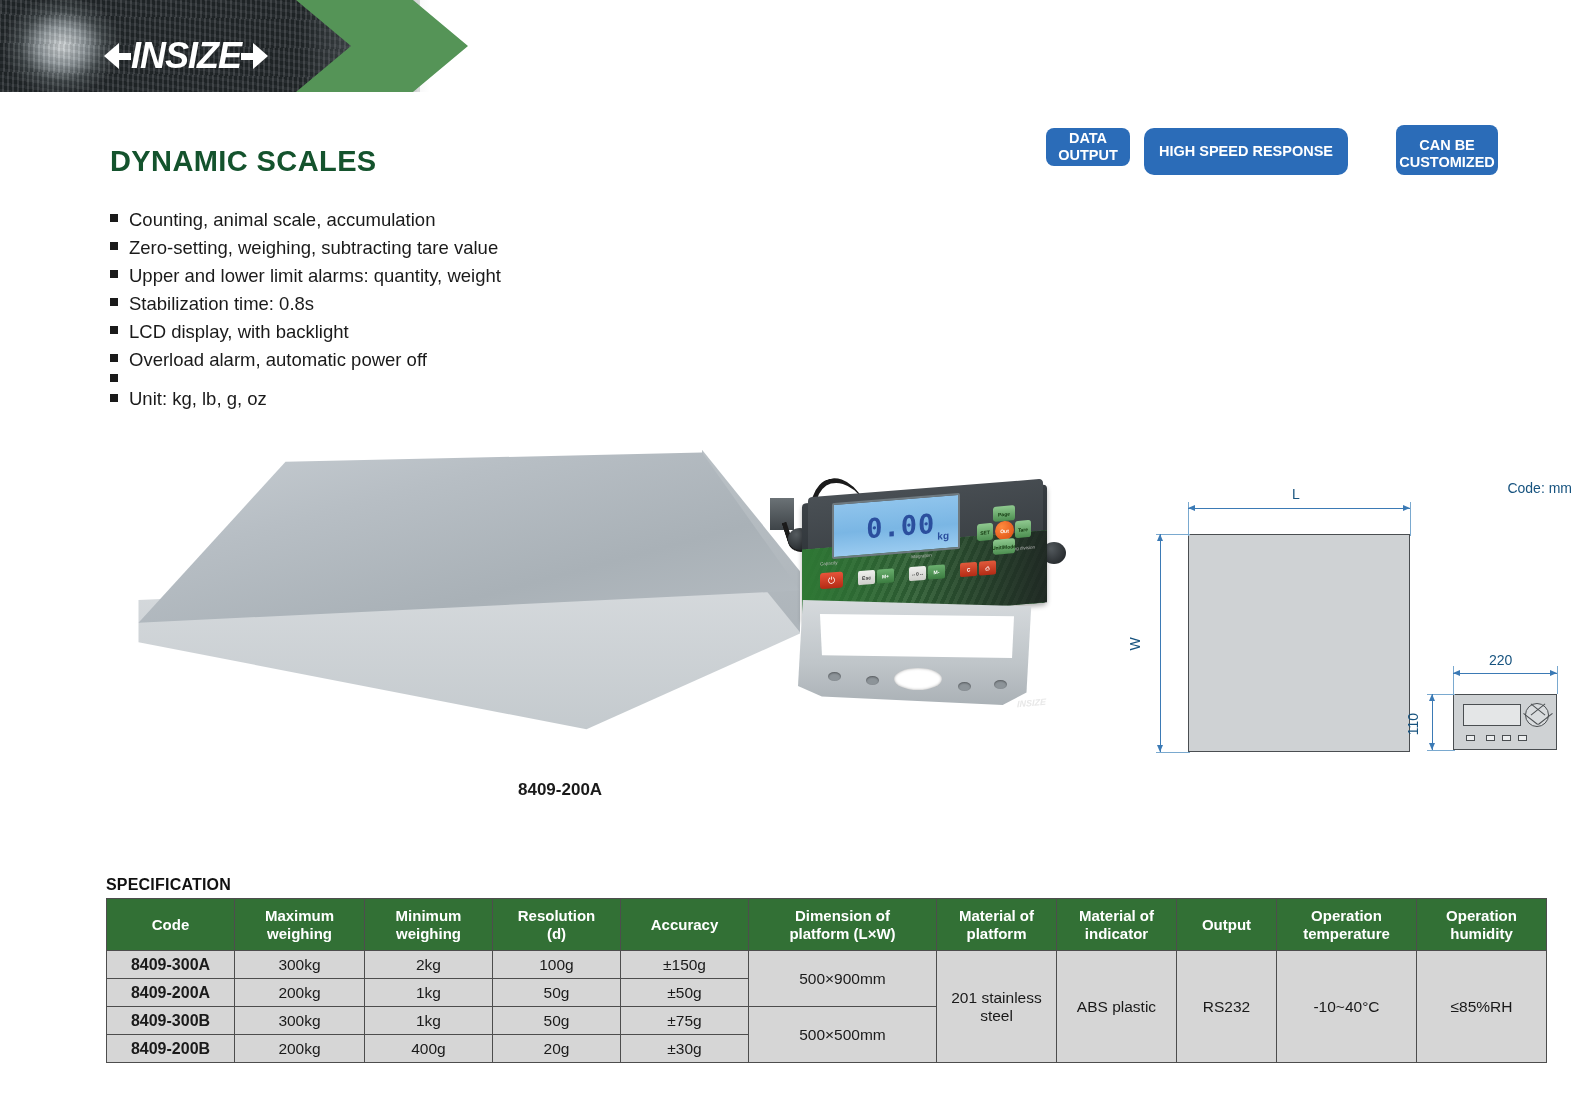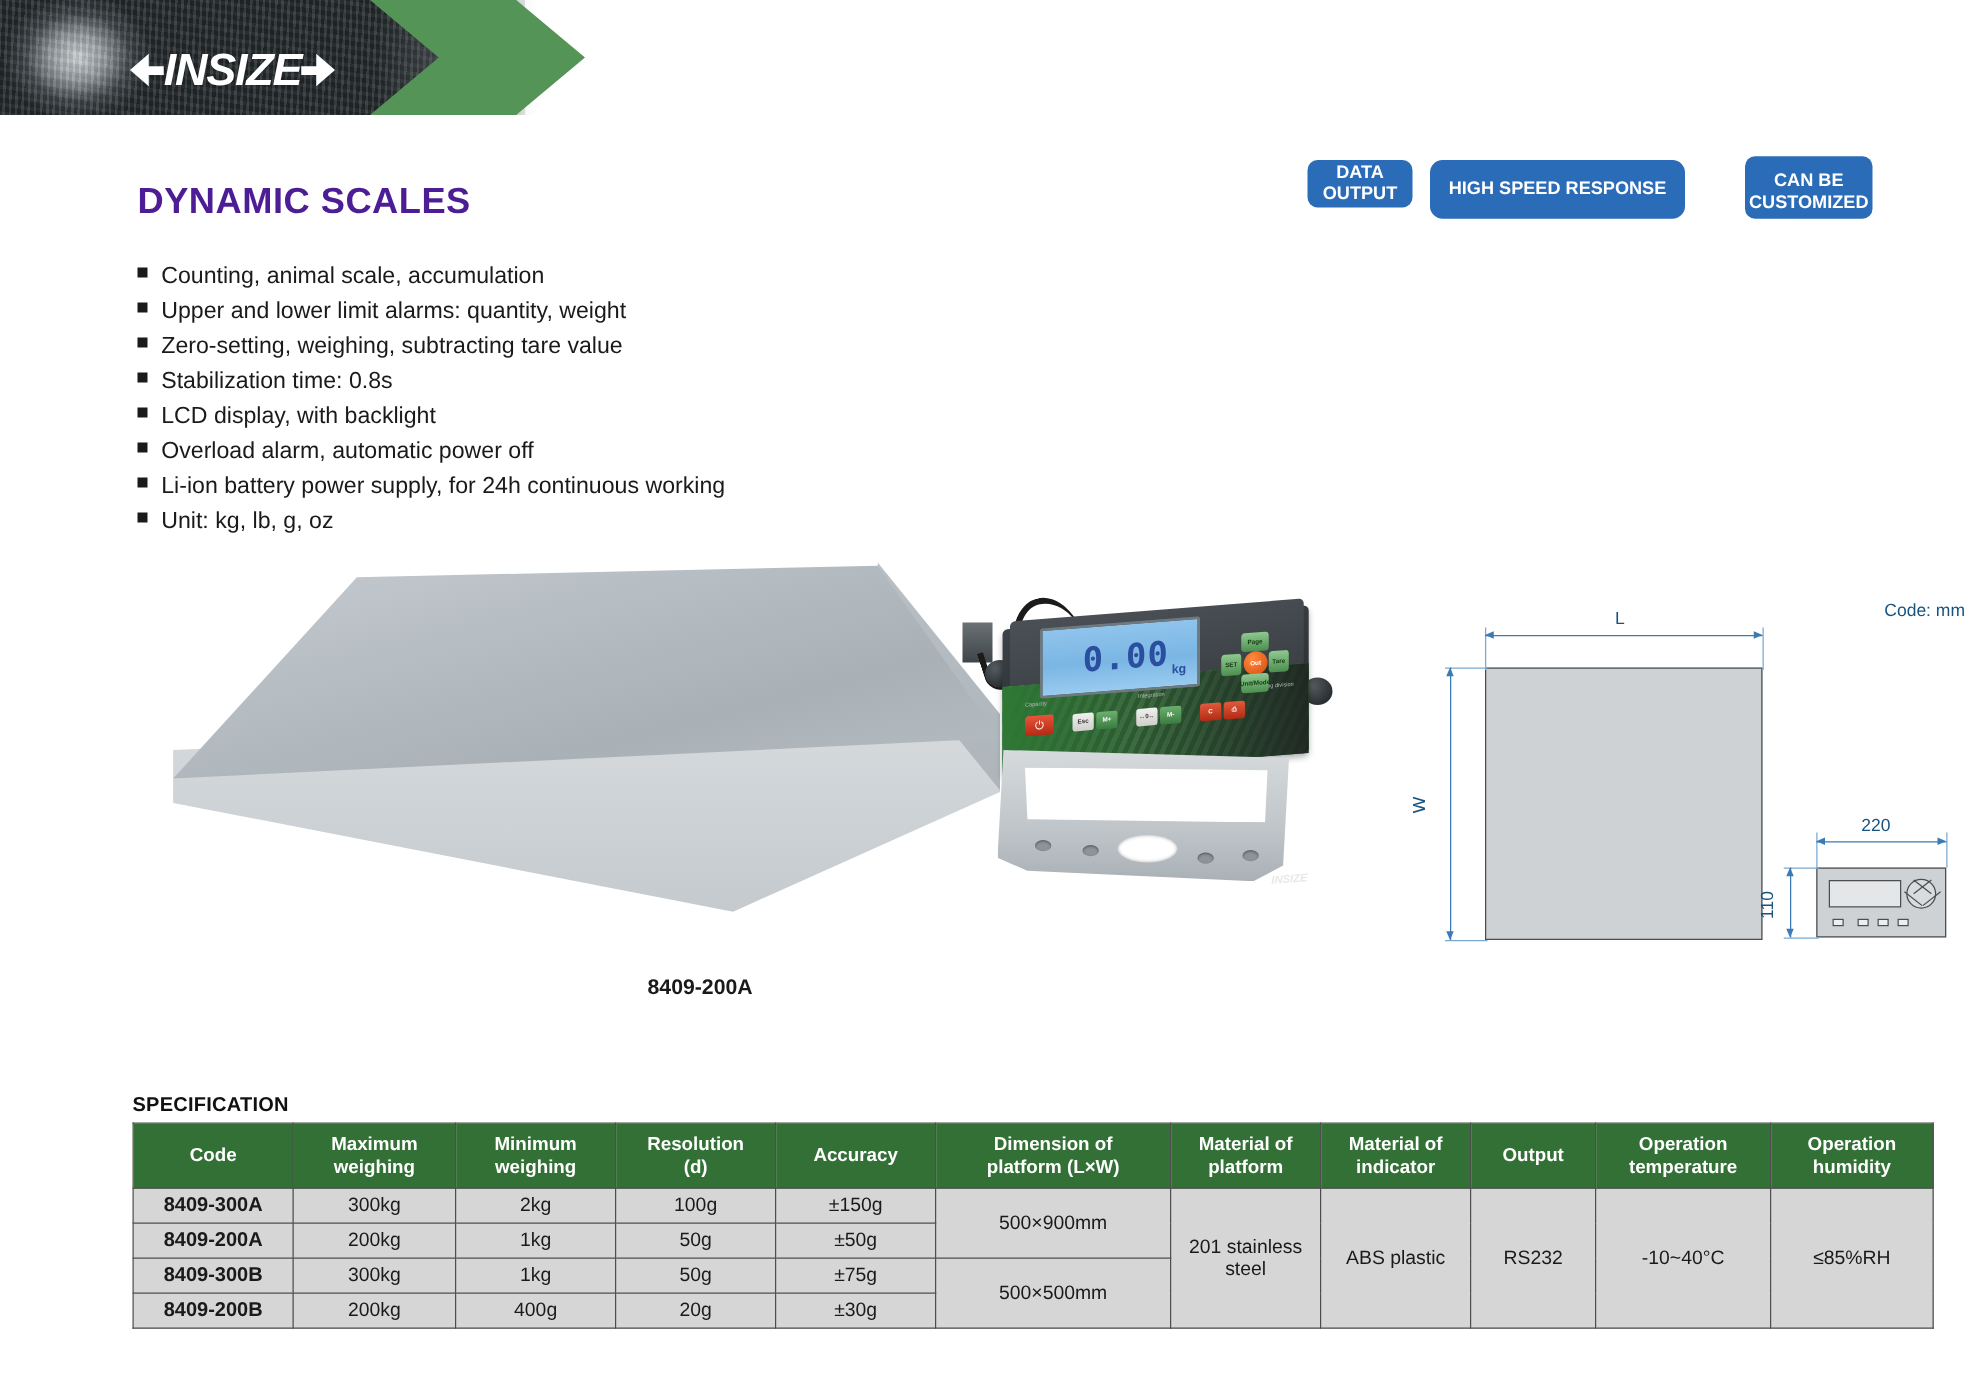--- a/index.html
+++ b/index.html
@@ -75,21 +75,21 @@
     border-left: 15px solid #ffffff;
     margin-left: -2px;
   }
   .logo-bar {
     width: 14px; height: 7px; background: #fff;
   }
 
   
   .page-title {
     position: absolute; left: 110px; top: 145px;
-    font-size: 29px; font-weight: bold; color: #4c1d95;
+    font-size: 29px; font-weight: bold; color: #14532d;
     letter-spacing: .4px;
   }
 
   
   .badge {
     position: absolute;
     background: #2b6cb8;
     color: #ffffff;
     border-radius: 8px;
     font-size: 14.5px; font-weight: bold;
@@ -408,41 +408,40 @@
     </span>
   </div>
 
   <div class="features" id="feature-list">
       <div class="feature-row">
         <span class="feature-bullet"></span>
         <span class="feature-text">Counting, animal scale, accumulation</span>
       </div>
       <div class="feature-row">
         <span class="feature-bullet"></span>
+        <span class="feature-text">Zero-setting, weighing, subtracting tare value</span>
+      </div>
+      <div class="feature-row">
+        <span class="feature-bullet"></span>
         <span class="feature-text">Upper and lower limit alarms: quantity, weight</span>
       </div>
       <div class="feature-row">
         <span class="feature-bullet"></span>
-        <span class="feature-text">Zero-setting, weighing, subtracting tare value</span>
-      </div>
-      <div class="feature-row">
-        <span class="feature-bullet"></span>
         <span class="feature-text">Stabilization time: 0.8s</span>
       </div>
       <div class="feature-row">
         <span class="feature-bullet"></span>
         <span class="feature-text">LCD display, with backlight</span>
       </div>
       <div class="feature-row">
         <span class="feature-bullet"></span>
         <span class="feature-text">Overload alarm, automatic power off</span>
       </div>
       <div class="feature-row">
         <span class="feature-bullet"></span>
-        <span class="feature-text">Li-ion battery power supply, for 24h continuous working</span>
       </div>
       <div class="feature-row">
         <span class="feature-bullet"></span>
         <span class="feature-text">Unit: kg, lb, g, oz</span>
       </div>
     </div>
 
   <div class="product-area">
 
     <div class="platform">

